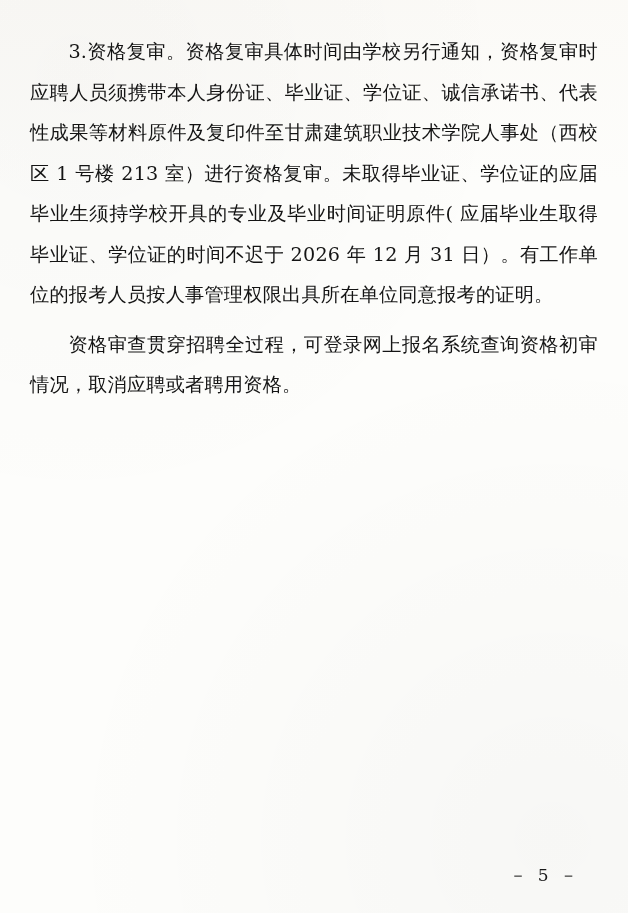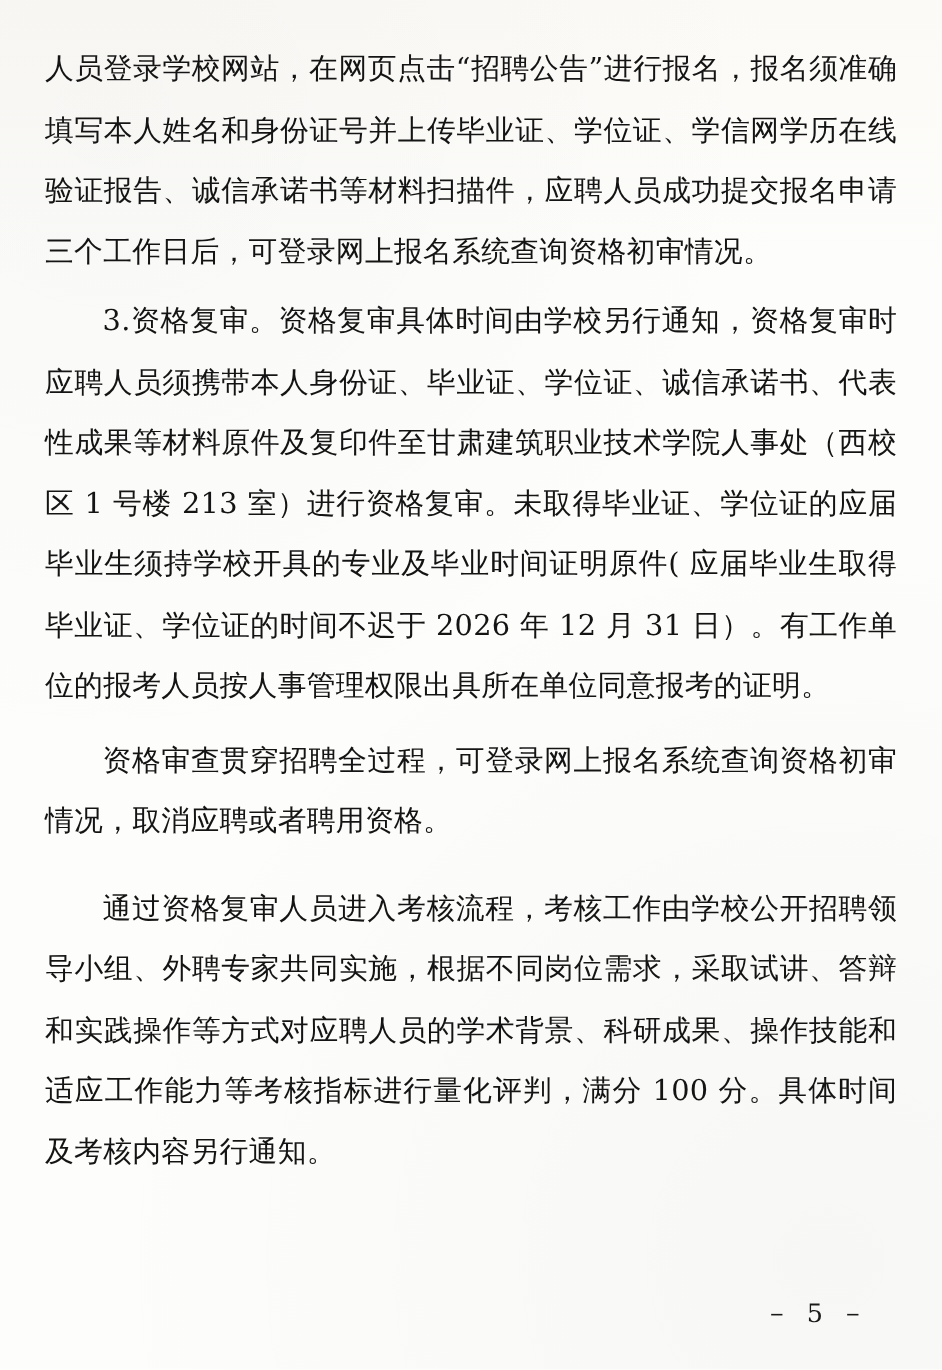--- a/index.html
+++ b/index.html
@@ -70,36 +70,34 @@
     font-family: "DejaVu Serif", "Liberation Serif", serif;
   }
 </style>
 </head>
 <body>
 
 <div class="page">
 
   <div class="body-text">
 
-    <p class="para">人员登录学校网站，在网页点击“招聘公告”进行报名，报名须准确填写本人姓名和身份证号并上传毕业证、学位证、学信网学历在线验证报告、诚信承诺书等材料扫描件，应聘人员成功提交报名申请三个工作日后，可登录网上报名系统查询资格初审情况。</p>
 
     <div class="gap-sm"></div>
 
     <p class="para indent">3.资格复审。资格复审具体时间由学校另行通知，资格复审时应聘人员须携带本人身份证、毕业证、学位证、诚信承诺书、代表性成果等材料原件及复印件至甘肃建筑职业技术学院人事处（西校区 1 号楼 213 室）进行资格复审。未取得毕业证、学位证的应届毕业生须持学校开具的专业及毕业时间证明原件( 应届毕业生取得毕业证、学位证的时间不迟于 2026 年 12 月 31 日）。有工作单位的报考人员按人事管理权限出具所在单位同意报考的证明。</p>
 
     <div class="gap-md"></div>
 
     <p class="para indent">资格审查贯穿招聘全过程，可登录网上报名系统查询资格初审情况，取消应聘或者聘用资格。</p>
 
     <div class="gap-md"></div>
 
 
     <div class="gap-md"></div>
 
-    <p class="para indent">通过资格复审人员进入考核流程，考核工作由学校公开招聘领导小组、外聘专家共同实施，根据不同岗位需求，采取试讲、答辩和实践操作等方式对应聘人员的学术背景、科研成果、操作技能和适应工作能力等考核指标进行量化评判，满分 100 分。具体时间及考核内容另行通知。</p>
 
   </div>
 
   <div class="footer">
     <span class="page-number">－ 5 －</span>
   </div>
 
 </div>
 
 </body></html>

